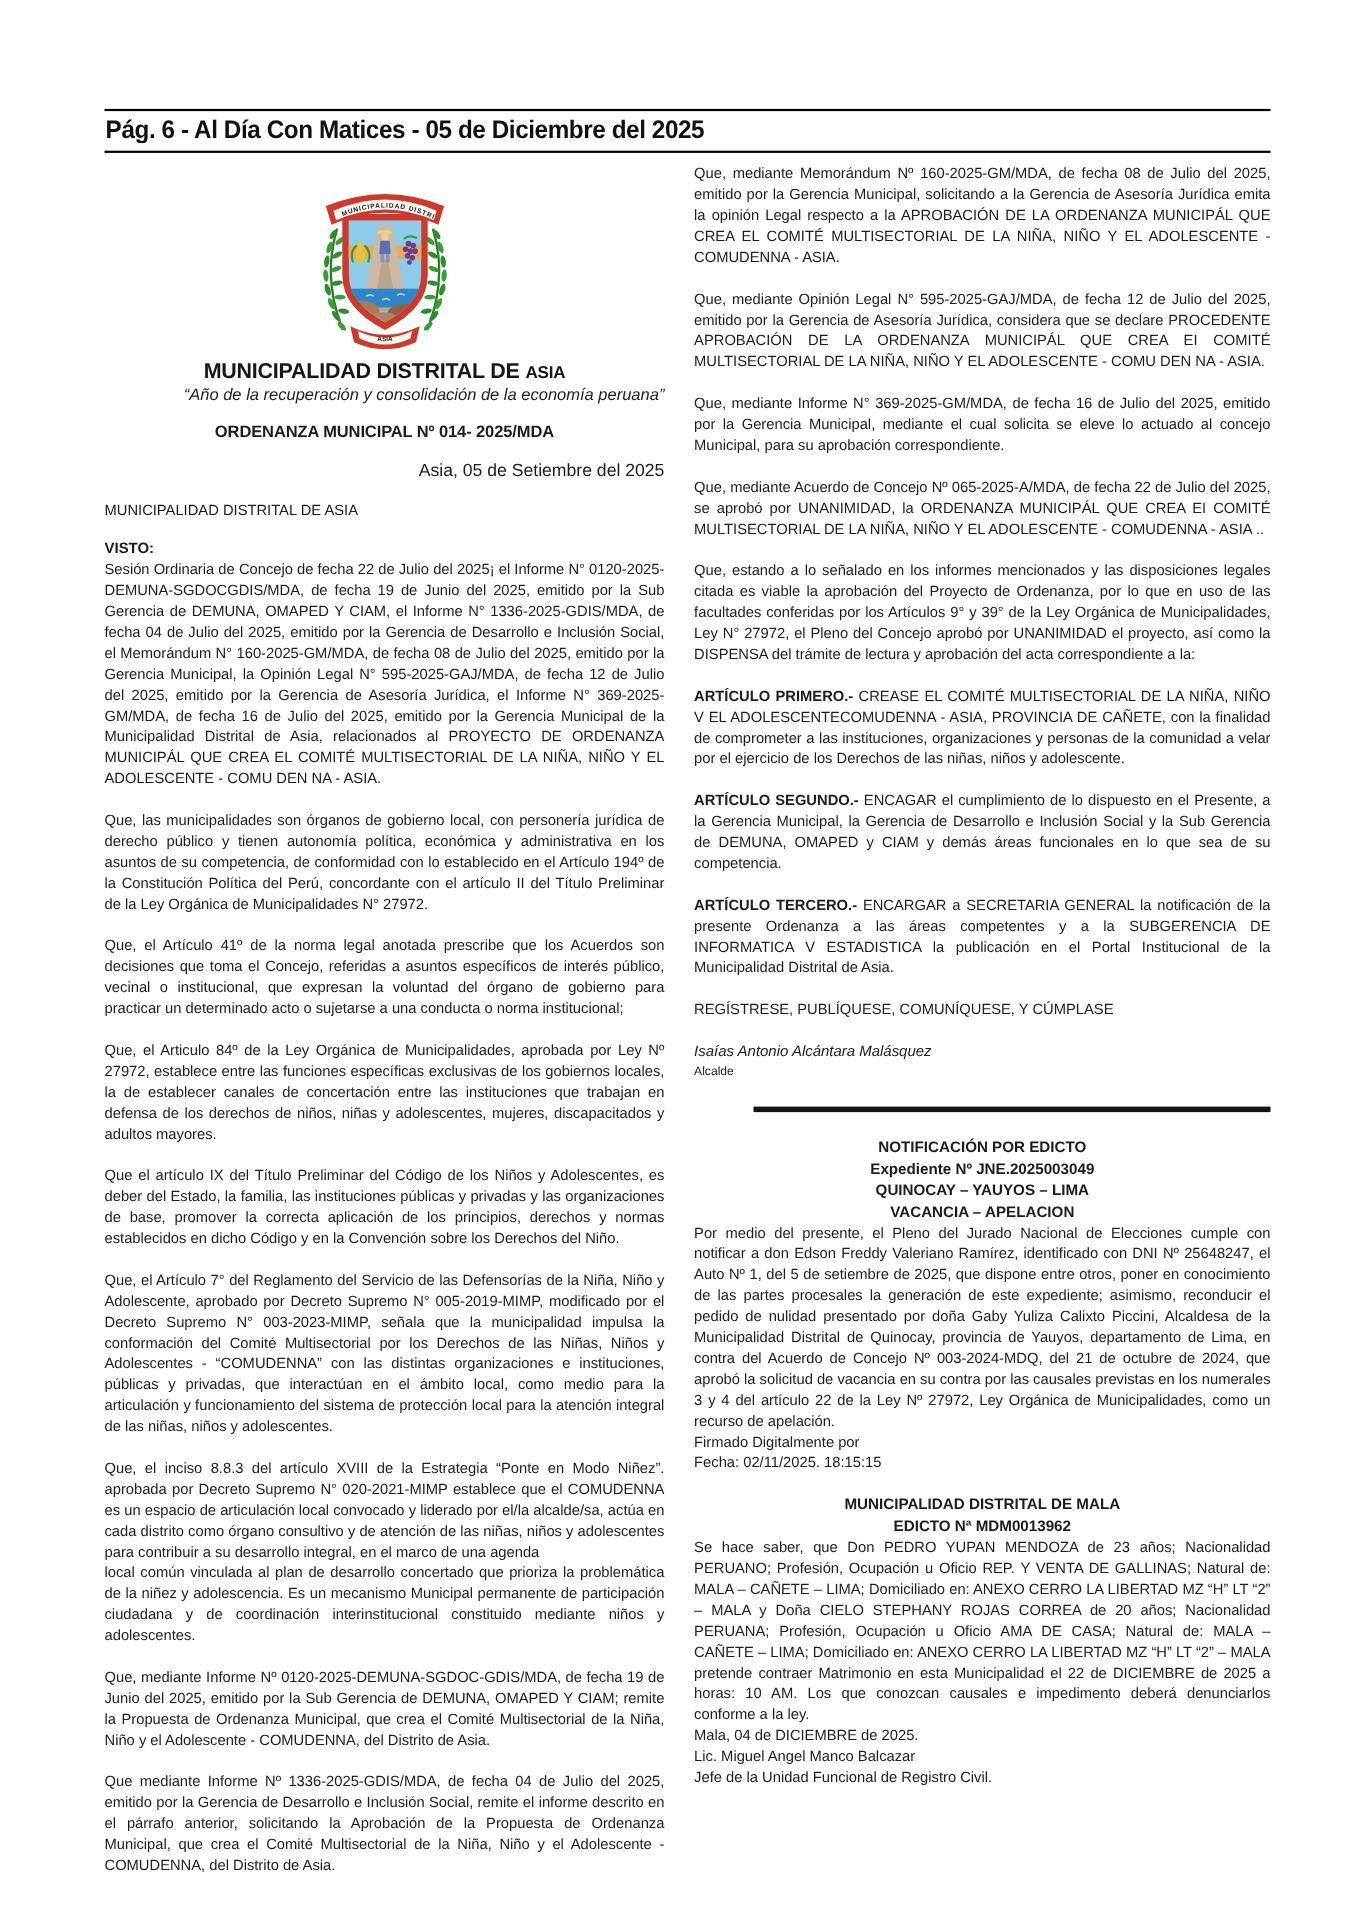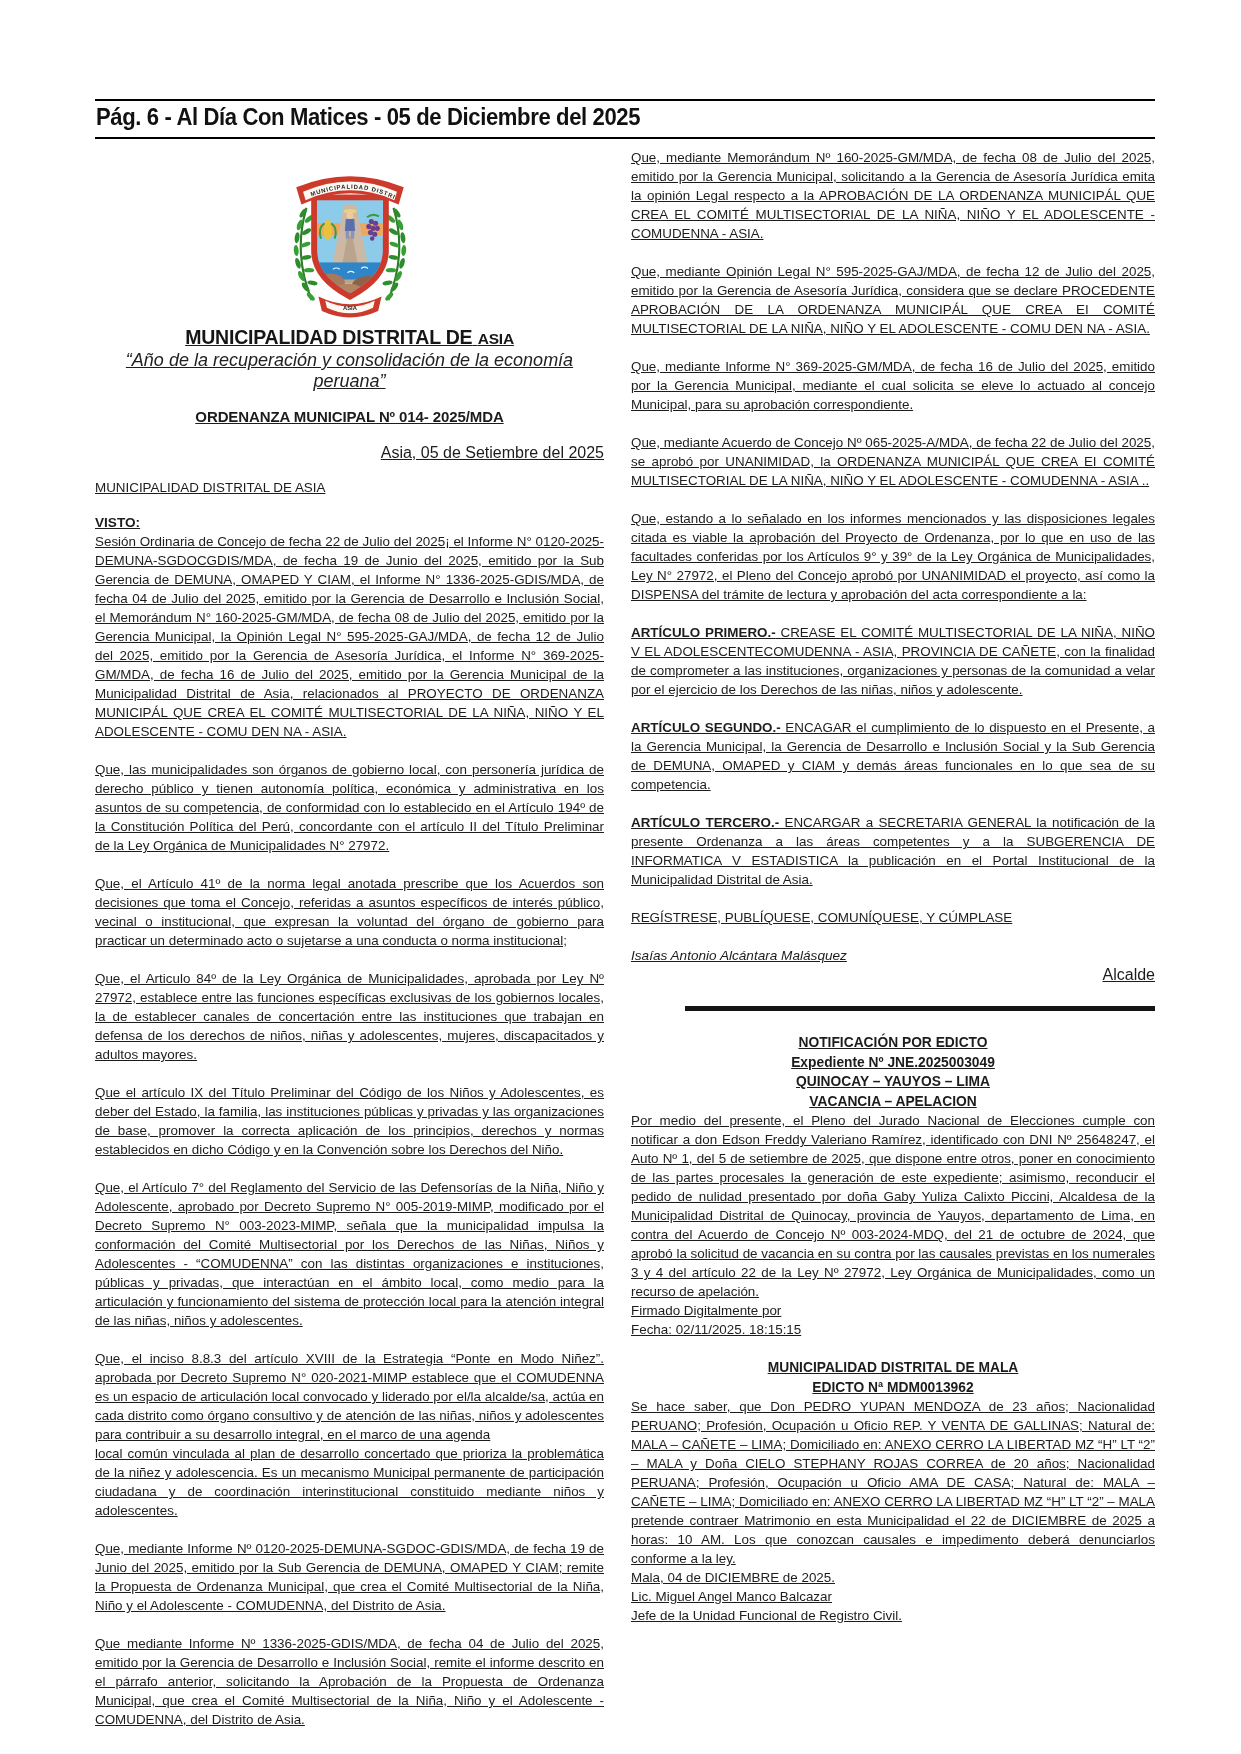--- a/index.html
+++ b/index.html
@@ -1,48 +1,48 @@
 <!DOCTYPE html>
 <html lang="es"><head>
 <meta charset="utf-8">
 <style>
   html,body{margin:0;padding:0;}
   body{
     width:1241px;height:1754px;background:#ffffff;position:relative;
     font-family:"Liberation Sans","DejaVu Sans",sans-serif;color:#1c1c1c;
     -webkit-font-smoothing:antialiased;
   }
-  .content{position:absolute;left:95px;top:99px;width:1060px;text-decoration:underline;}
+  .content{position:absolute;left:95px;top:99px;width:1060px;}
   .page-header{
     border-top:2px solid #000;border-bottom:2px solid #000;
     padding:3px 0 6px 1px;
   }
   .page-header .ht{
     font-weight:bold;font-size:23px;letter-spacing:-0.4px;color:#111;
     display:inline-block;transform:scaleX(.96);transform-origin:left center;
     white-space:nowrap;
   }
   .cols{display:flex;gap:27px;margin-top:9px;align-items:flex-start;}
   .col-left{width:509px;flex:0 0 509px;}
   .col-right{width:524px;flex:0 0 524px;}
   .bt{font-size:13.4px;line-height:19px;text-align:justify;margin:0 0 19px;color:#1d1d1d;}
   .tight{margin:0;}
   .prewrap{white-space:pre-line;}
   .bh{font-weight:bold;}
   .logo-wrap{text-align:center;margin:6px 0 4px;}
   .org-name{font-weight:bold;font-size:19.5px;letter-spacing:-0.2px;text-align:center;color:#161616;margin:2px 0 1px;}
   .org-name .sub{font-size:15.5px;}
-  .motto{font-style:italic;font-size:18px;text-align:center;color:#222;margin:1px 0 16px;}
+  .motto{font-style:italic;font-size:15px;text-align:right;color:#222;margin:1px 0 16px;}
   .ord-title{font-weight:bold;font-size:15px;text-align:center;margin:0 0 19px;letter-spacing:-0.1px;}
   .dateline{font-size:16px;text-align:right;margin:0 0 18px;}
   .muni-line{font-size:13.4px;margin:0 0 18px;}
   .sec-head{font-weight:bold;font-size:13.6px;line-height:19px;margin:0;}
   .ord-name-heading{font-weight:bold;font-size:13.6px;line-height:19px;text-align:center;margin:0 0 19px;}
   .sig-name{font-style:italic;font-size:13.6px;line-height:19px;text-align:left;margin:19px 0 0;}
-  .sig-title{font-size:16px;line-height:19px;text-align:right;margin:0 0 10px;}
+  .sig-title{font-size:11px;line-height:19px;text-align:left;margin:0 0 10px;}
   .thick-rule{border:0;border-top:5px solid #141414;margin:22px 0 22px 54px;}
   .edicto-head{font-weight:bold;font-size:13.8px;line-height:19.5px;text-align:center;margin:0;}
   .gap19{height:19px;}
 </style>
 </head>
 <body>
 
 <div class="content">
 
   <div class="page-header">

